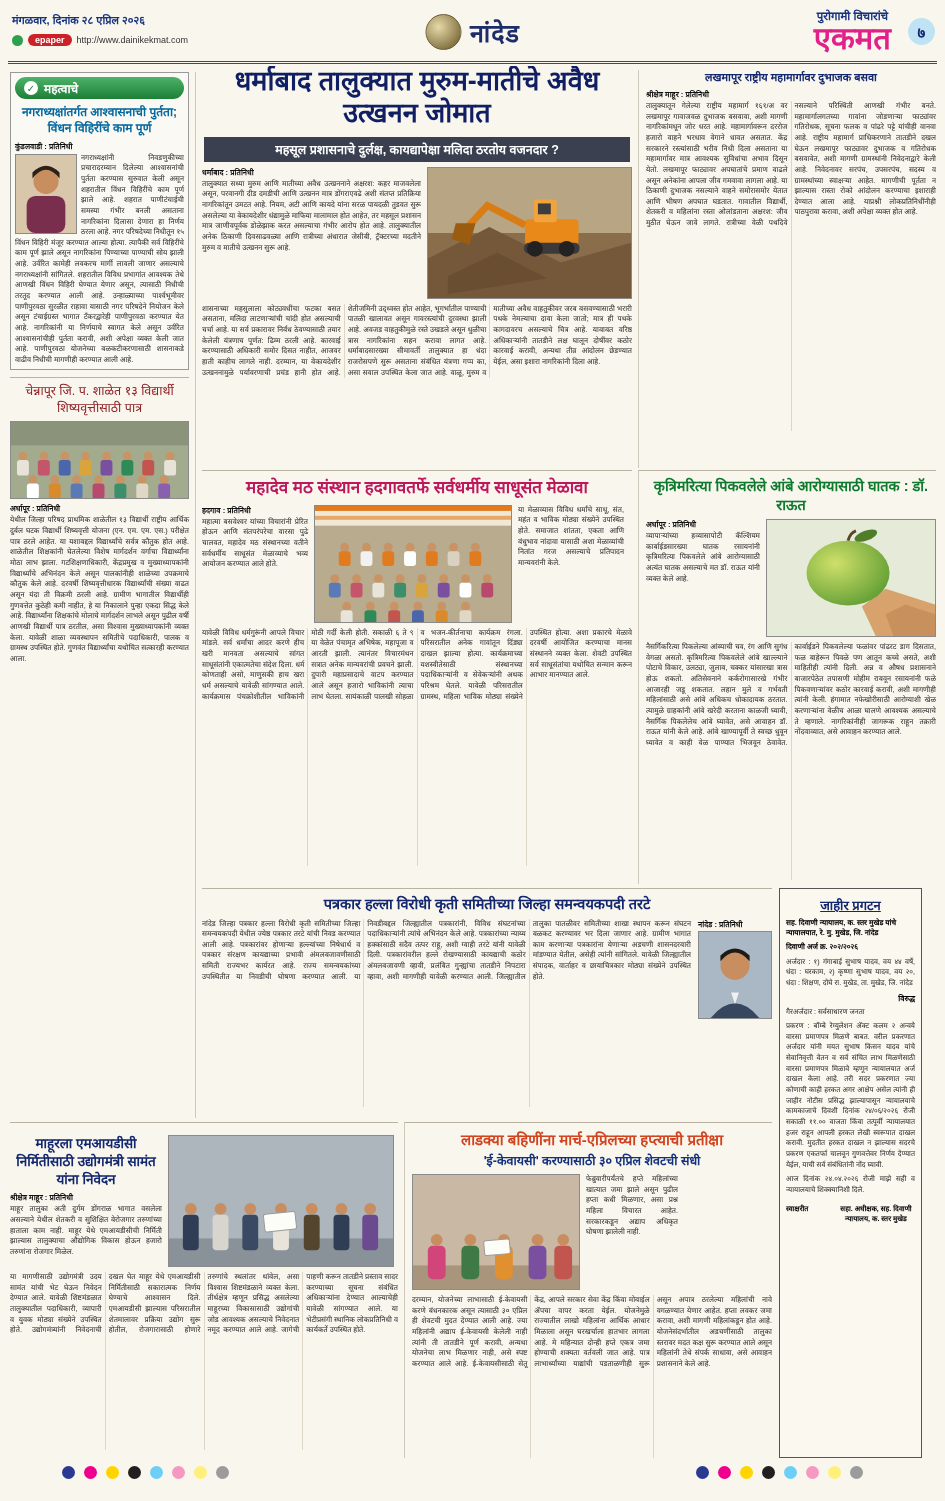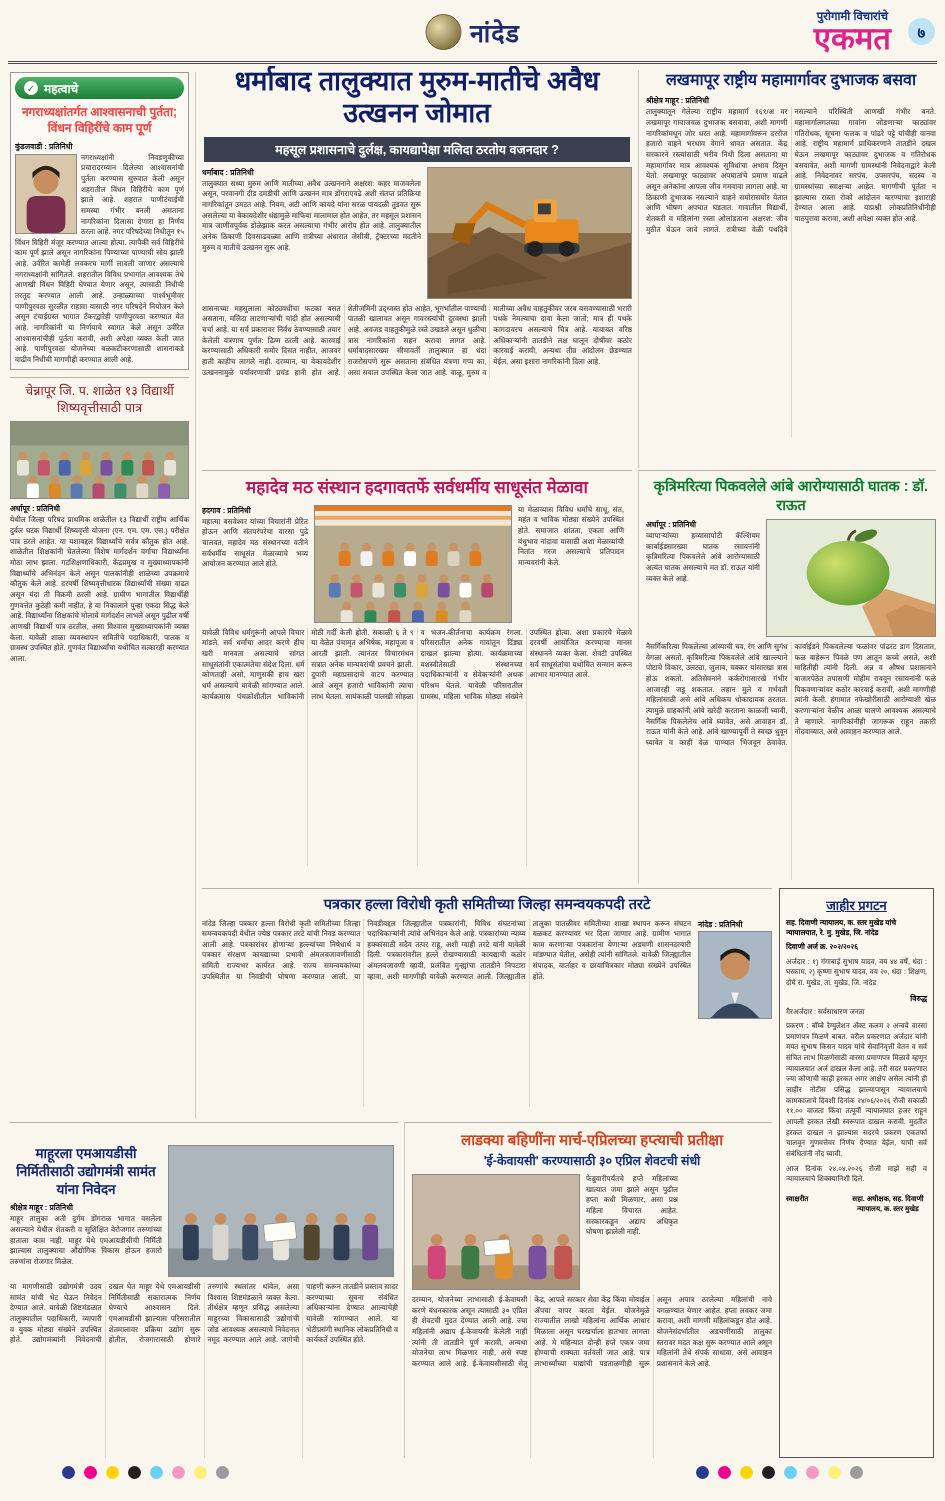--- a/index.html
+++ b/index.html
@@ -32,82 +32,90 @@
   .sec-h{font-weight:bold;text-align:center;line-height:1.28}
   .photo{border:1px solid #8a8a8a;background:#ccc;flex:none}
   .photo svg{display:block;width:100%;height:100%}
   .float-left{float:left;margin:1px 4px 2px 0}
 
   
   #left-col{left:10px;top:72px;width:186px;height:1046px;padding-right:6px;border-right:1px solid #cfc9bb}
   .imp-box{border:1px solid #999;padding:4px;background:#fbf9f3}
   .imp-bar{height:22px;border-radius:11px;background:linear-gradient(#4db368,#1d7f38);display:flex;align-items:center;gap:6px;padding:0 9px;color:#fff;font-weight:bold;font-size:12px}
   .check-icon{width:14px;height:14px;border-radius:50%;background:#fff;color:#1d7f38;font-size:10px;display:flex;align-items:center;justify-content:center;font-weight:bold;flex:none}
-  .imp-headline{margin:6px 0 4px;font-size:12px;font-weight:bold;color:#ef4444;text-align:center;line-height:1.32}
+  .imp-headline{margin:6px 0 4px;font-size:12px;font-weight:bold;color:#0369a1;text-align:center;line-height:1.32}
   .sec-divider{border:0;border-top:1px solid #b9b2a2;margin:7px 0 5px}
   .chennapur-h{font-size:12.5px;font-weight:normal;color:#8e1f24;text-align:center;line-height:1.32;margin:2px 0 5px}
 
   
   #lead{left:202px;top:66px;width:430px;height:402px}
   .lead-headline{font-size:27px;line-height:1.18;font-weight:bold;color:#101f63;text-align:center}
   .kicker{margin:7px 2px 5px;background:#3a4050;color:#fff;font-size:12.5px;font-weight:bold;text-align:center;padding:4px 6px}
   .lead-row{display:flex;gap:6px;margin-top:2px}
   .lead-intro{flex:1}
   .cols-mt{margin-top:5px}
 
   
   #lakhmapur{left:638px;top:70px;width:298px;height:398px;padding-left:7px;border-left:1px solid #cfc9bb}
-  .lakh-h{font-size:16px;color:#13276f;margin-bottom:5px}
+  .lakh-h{font-size:11px;color:#13276f;margin-bottom:5px}
 
   
   #mahadev{left:202px;top:470px;width:430px;height:414px;border-top:1px solid #b9b2a2;padding-top:6px}
   .mahadev-h{font-size:17px;color:#be185d;margin-bottom:6px}
   .mid-row{display:flex;gap:6px}
   .side-col{width:106px;flex:none}
 
   
   #mango{left:638px;top:470px;width:298px;height:414px;padding-left:7px;border-left:1px solid #cfc9bb;border-top:1px solid #b9b2a2;padding-top:6px}
   .mango-h{font-size:14.5px;color:#0e7a2e;margin-bottom:5px}
 
   
   #patrakar{left:202px;top:888px;width:570px;height:230px;border-top:1px solid #b9b2a2;padding-top:6px}
   .patrakar-h{font-size:14.5px;color:#13276f;margin-bottom:5px}
   .patrakar-row{display:flex;gap:7px}
   .patrakar-row .cols-3{flex:1}
 
   
-  #jahir{left:779px;top:888px;width:155px;height:570px;border:1.5px solid #555;padding:7px 6px;background:#fbf8f0}
+  #jahir{left:779px;top:888px;width:143px;height:570px;border:1.5px solid #555;padding:7px 6px;background:#fbf8f0}
   .jahir-title{font-size:13px;font-weight:bold;color:#13276f;text-align:center;margin-bottom:4px;text-decoration:underline}
   .jahir-line{font-size:7.3px;font-weight:bold;text-align:left;margin-bottom:4px;line-height:1.4}
   .jahir-text{font-size:7.1px;line-height:1.5;text-align:justify;color:#1e1e1e}
   .jahir-versus{text-align:right;font-weight:bold;font-size:7.6px;margin:4px 0}
   .jahir-sign{display:flex;justify-content:space-between;gap:6px;font-size:7.1px;font-weight:bold;margin-top:8px}
   .jahir-sign div{max-width:78px;text-align:center}
 
   
-  #mahur{left:10px;top:1122px;width:388px;height:336px;border-top:1px solid #b9b2a2;padding-top:22px}
+  #mahur{left:10px;top:1122px;width:388px;height:336px;border-top:1px solid #b9b2a2;padding-top:12px}
   .mahur-h{font-size:13.5px;color:#13276f;line-height:1.32;margin-bottom:4px}
   .mahur-head-col{width:152px;flex:none}
 
   
   #ladki{left:404px;top:1122px;width:368px;height:336px;border-top:1px solid #b9b2a2;border-left:1px solid #cfc9bb;padding:6px 0 0 7px}
   .ladki-h{font-size:15px;color:#d2441f;text-align:center;font-weight:bold;margin-bottom:3px}
   .ladki-sub{font-size:12.5px;color:#14317c;text-align:center;font-weight:bold;margin-bottom:5px}
   .narrow-col{width:92px;flex:none}
 
   
   .dots{position:absolute;top:1466px;display:flex;gap:9px}
   .dot{width:13px;height:13px;border-radius:50%;display:inline-block}
 </style>
 </head>
 <body>
 
 <div class="sheet">
 
   <div class="header">
+    <div class="h-left">
+      <div class="date-line">मंगळवार, दिनांक २८ एप्रिल २०२६</div>
+      <div class="epaper-row">
+        <span class="phone-icon"></span>
+        <span class="epaper-pill">epaper</span>
+        <a class="epaper-url" href="#">http://www.dainikekmat.com</a>
+      </div>
+    </div>
     <div class="h-center">
       <span class="masthead-logo"></span>
       <span class="city">नांदेड</span>
     </div>
     <div class="h-right">
       <div class="tagline">पुरोगामी विचारांचे</div>
       <div class="brand">एकमत</div>
     </div>
     <div class="pageno">७</div>
   </div>

